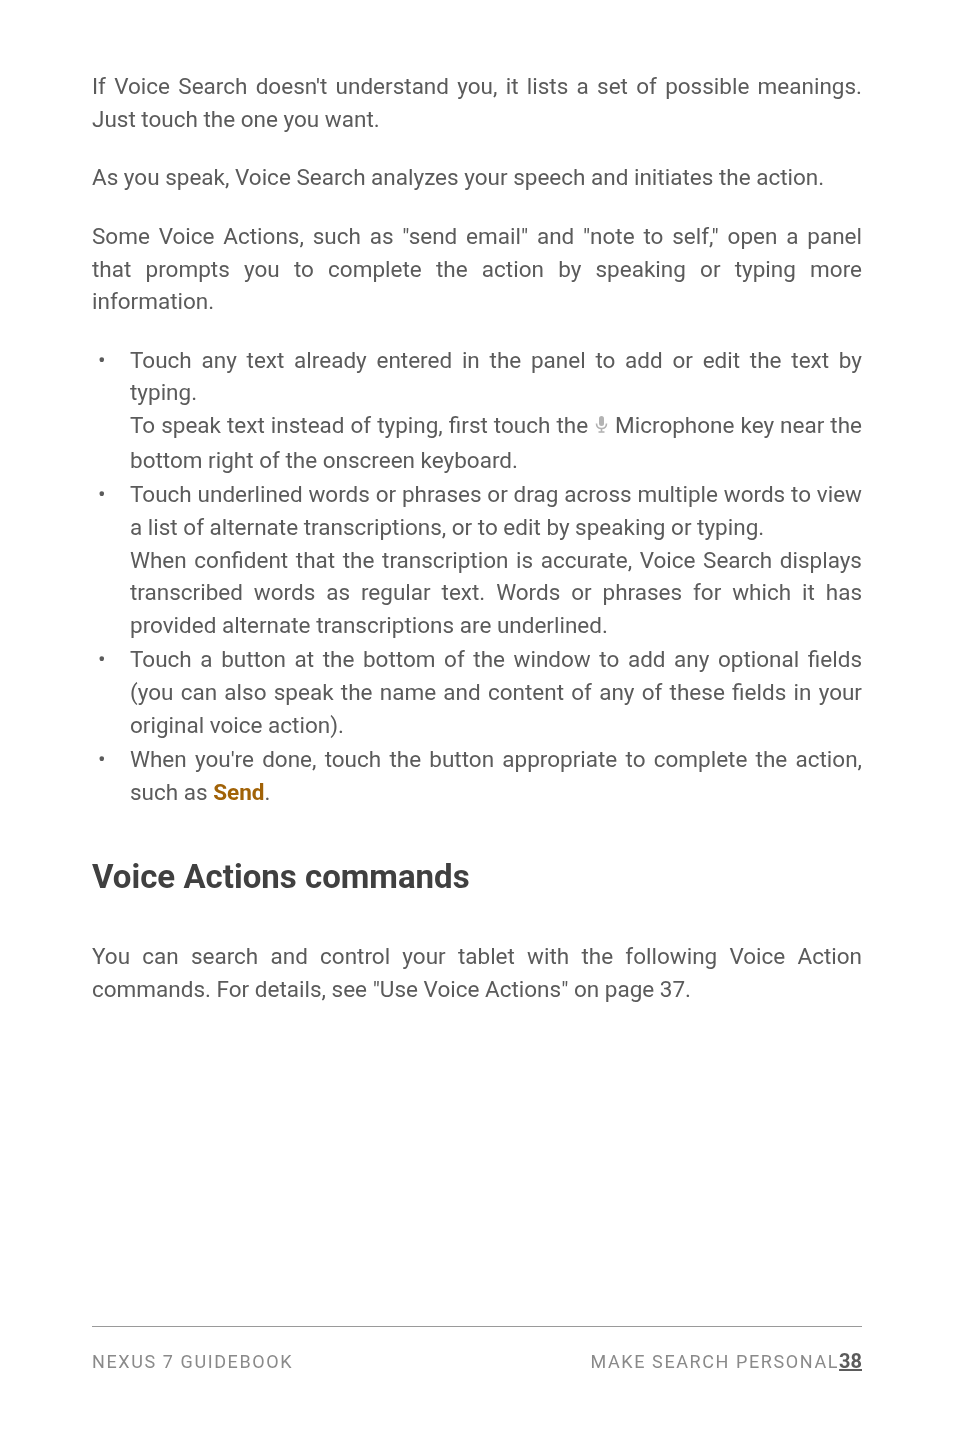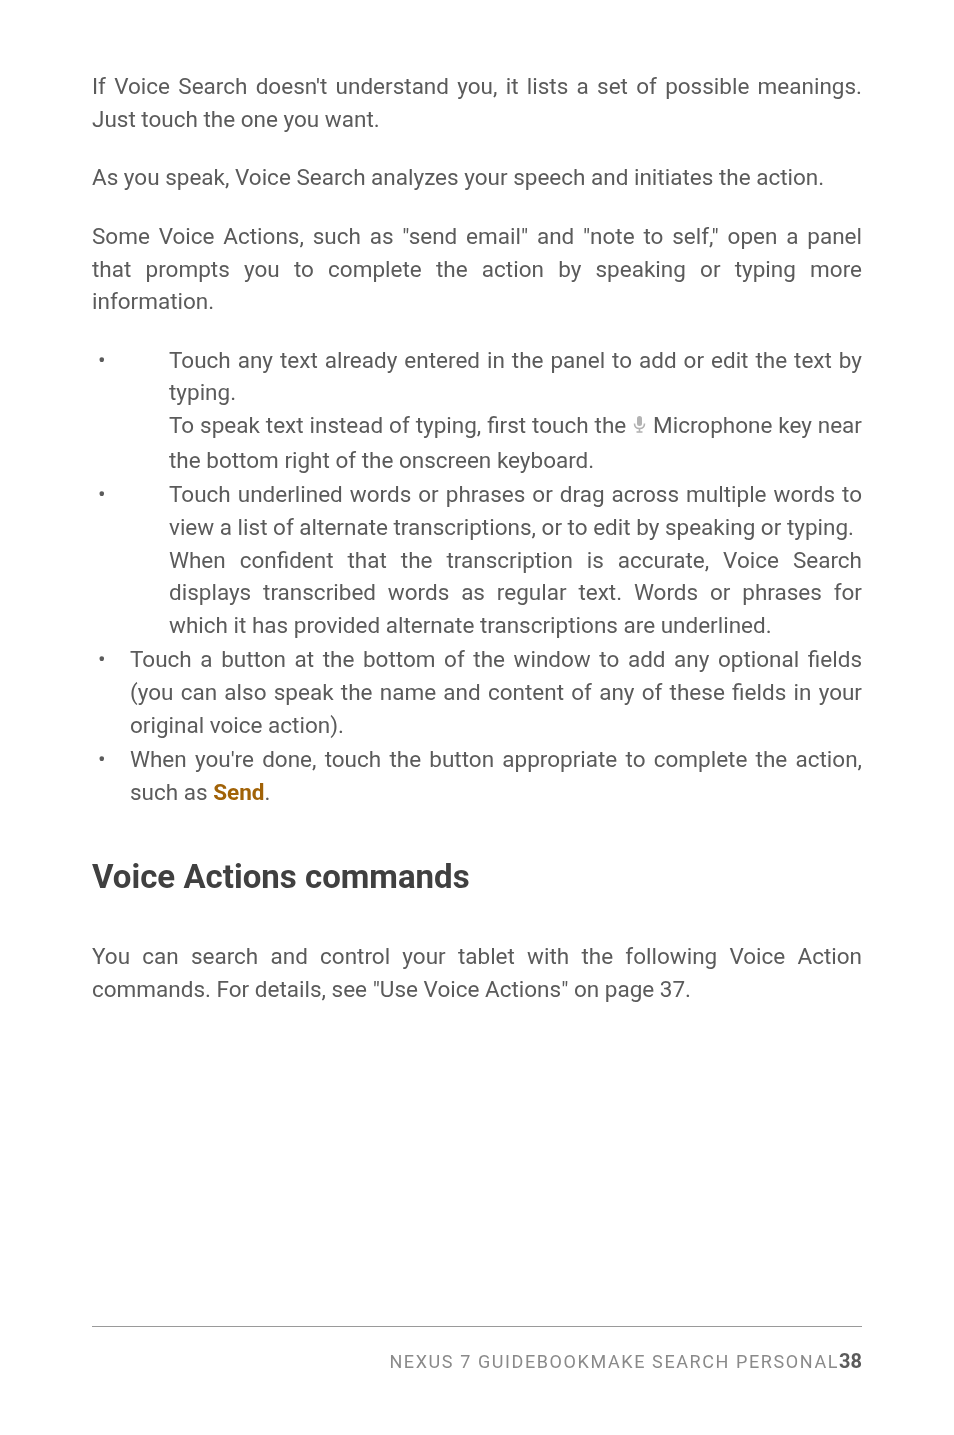--- a/index.html
+++ b/index.html
@@ -32,21 +32,20 @@
     }
     ul.bullets li::before {
       content: "•";
       position: absolute;
       left: 6px;
       top: 0;
       color: #5b5b5b;
     }
     .subpara {
       display: block;
-      margin-left: 39px;
     }
     .mic-icon {
       display: inline-block;
       vertical-align: -2px;
       color: #b3b3b3;
     }
     .bold {
       font-weight: 700;
       color: #a16207;
     }
@@ -63,39 +62,40 @@
       right: 92px;
       bottom: 62px;
     }
     .footer-rule {
       border: none;
       border-top: 1.5px solid #9a9a9a;
       margin-bottom: 22px;
     }
     .footer-row {
       display: flex;
-      justify-content: flex-end;
+      justify-content: space-between;
       align-items: baseline;
       font-size: 18px;
       letter-spacing: 1.6px;
       color: #8a8a8a;
     }
     .footer-left {
       text-transform: uppercase;
     }
     .footer-right {
       text-transform: uppercase;
       display: flex;
       align-items: baseline;
     }
     .page-num {
       font-weight: 700;
       color: #5b5b5b;
       letter-spacing: 0;
       font-size: 20px;
+      text-decoration: underline;
     }
   </style>
 </head>
 <body>
 
 <div class="content">
 
   <p class="para">If Voice Search doesn't understand you, it lists a set of possible meanings. Just touch the one you want.</p>
 
   <p class="para">As you speak, Voice Search analyzes your speech and initiates the action.</p>

